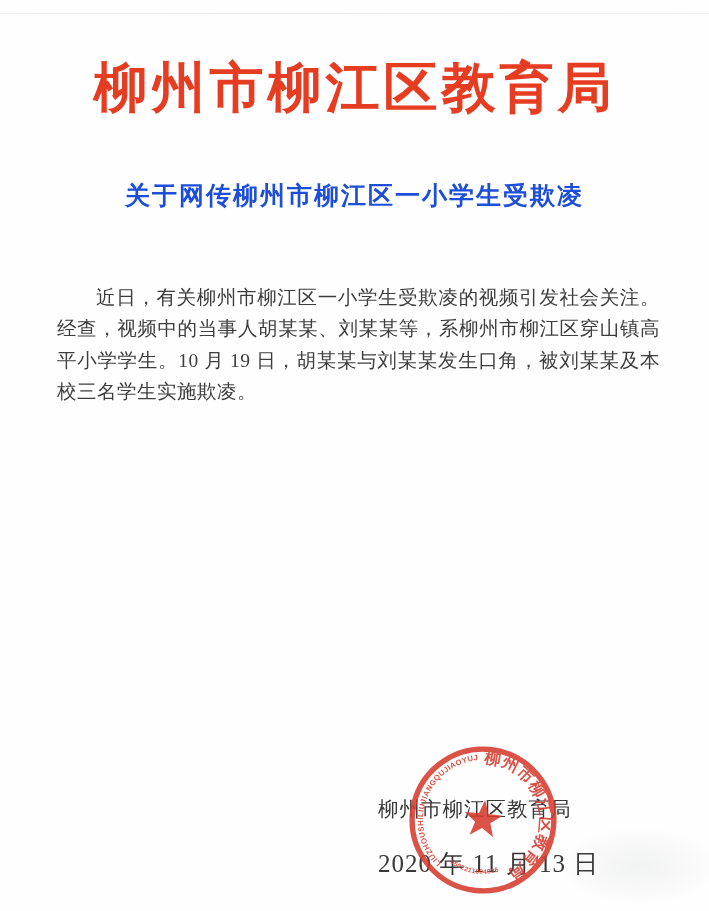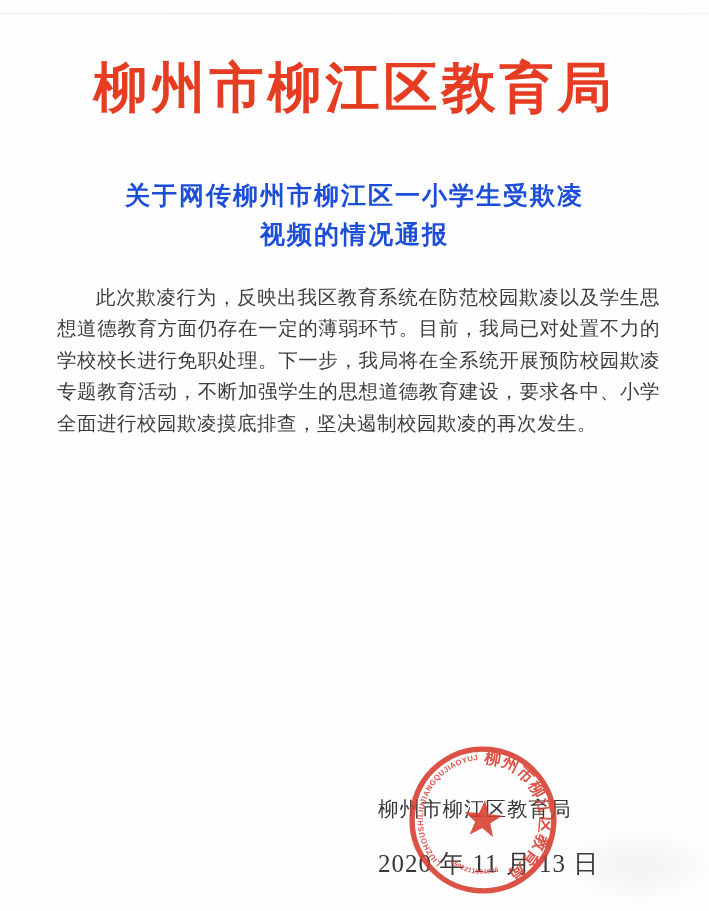--- a/index.html
+++ b/index.html
@@ -63,25 +63,24 @@
 <body>
 
 <div class="page">
 
   <div class="top-line"></div>
 
   <h1 class="agency">柳州市柳江区教育局</h1>
 
   <h2 class="doc-title">
     <span>关于网传柳州市柳江区一小学生受欺凌</span><br>
-    <span>视频的情况通报</span>
   </h2>
 
   <div class="body-text">
-    <p>此次欺凌行为，反映出我区教育系统在防范校园欺凌以及学生思想道德教育方面仍存在一定的薄弱环节。目前，我局已对处置不力的学校校长进行免职处理。下一步，我局将在全系统开展预防校园欺凌专题教育活动，不断加强学生的思想道德教育建设，要求各中、小学全面进行校园欺凌摸底排查，坚决遏制校园欺凌的再次发生。</p>
+    <p>近日，有关柳州市柳江区一小学生受欺凌的视频引发社会关注。经查，视频中的当事人胡某某、刘某某等，系柳州市柳江区穿山镇高平小学学生。10 月 19 日，胡某某与刘某某发生口角，被刘某某及本校三名学生实施欺凌。</p>
   </div>
 
   <div class="sign-block">
     <div class="sign-org">柳州市柳江区教育局</div>
     <div class="sign-date">2020 年 11 月 13 日</div>
   </div>
 
   <svg class="seal" viewBox="0 0 200 200" xmlns="http://www.w3.org/2000/svg">
     <defs>
       <path id="arcLatin" d="M 52,161.5 A 78,78 0 0 1 89.1,22.8"></path>

